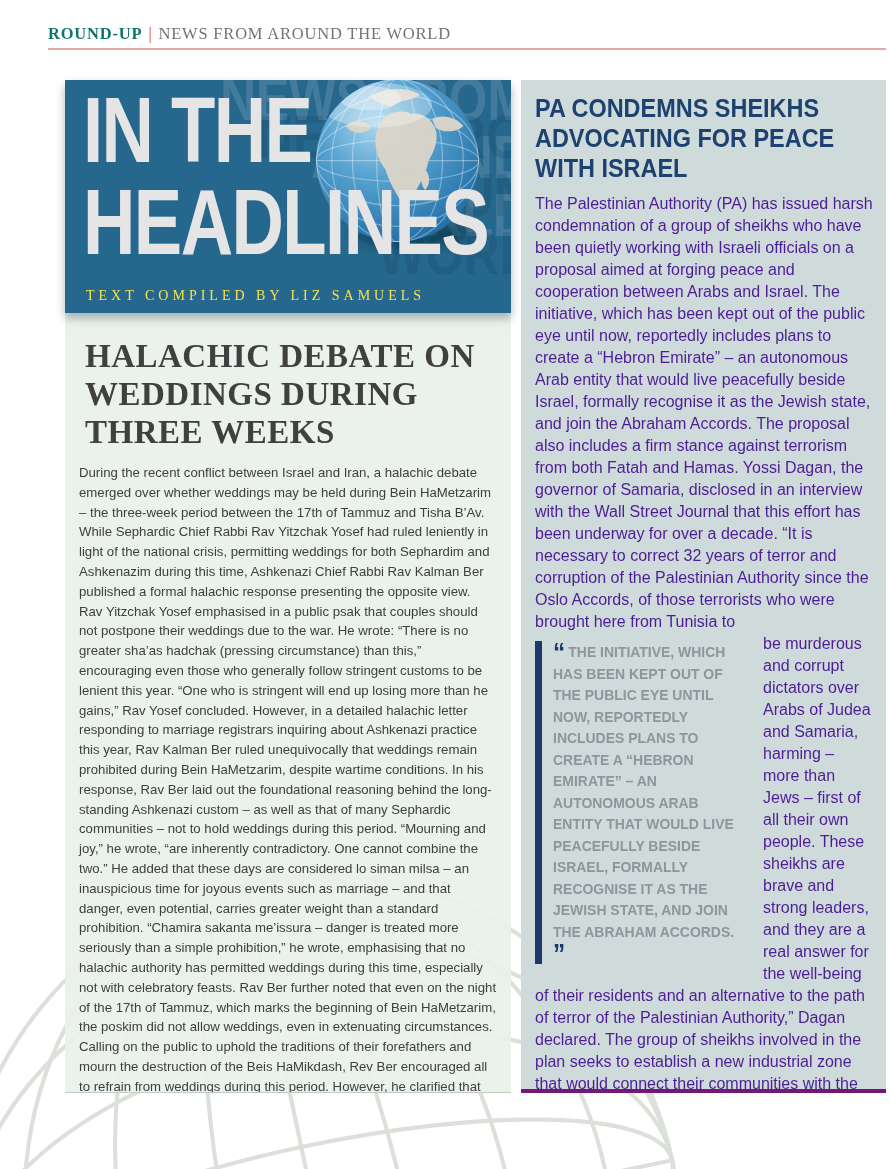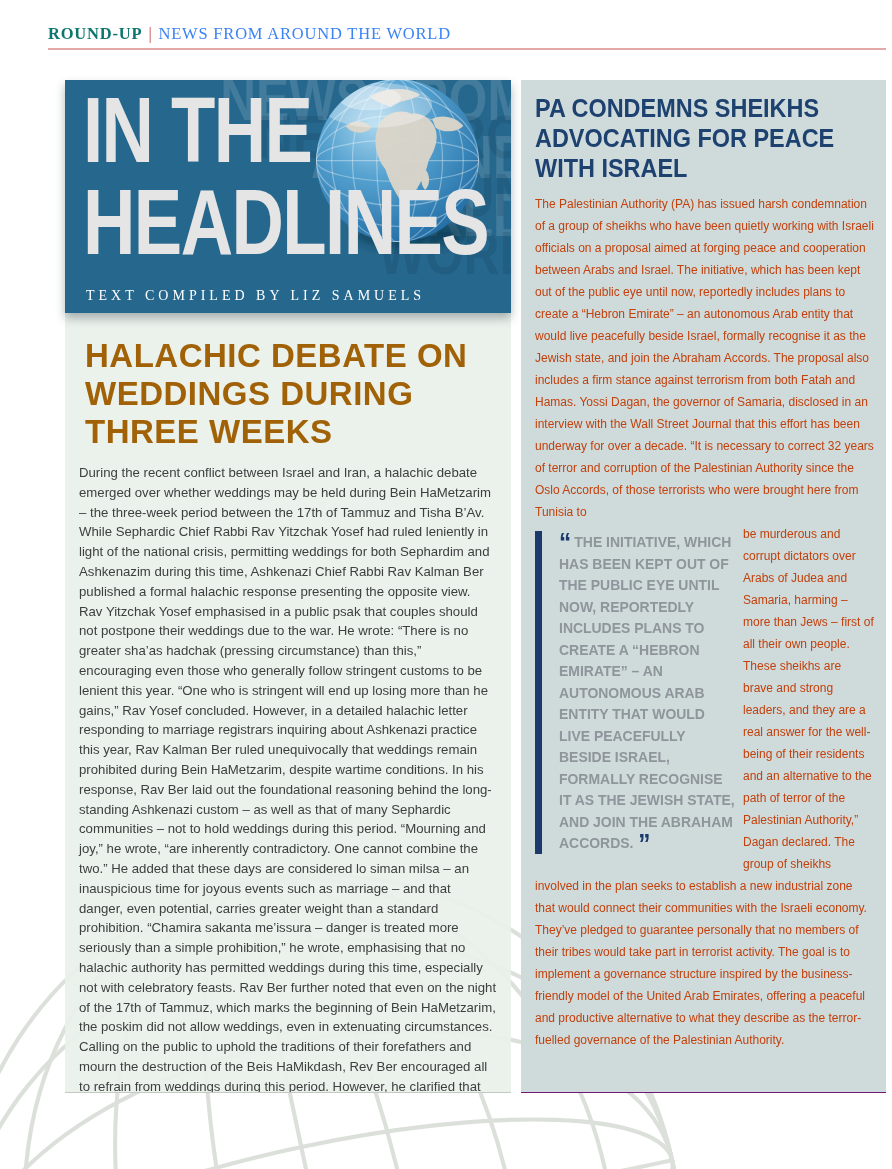--- a/index.html
+++ b/index.html
@@ -9,53 +9,53 @@
     background:#ffffff; overflow:hidden;
     font-family:"Liberation Sans", sans-serif;
   }
   
   .wm-globe { position:absolute; left:-70px; top:845px; width:780px; height:780px; z-index:0; opacity:.85; }
   
   .kicker { position:absolute; left:48px; top:24px; z-index:2;
     font-family:"Liberation Serif", serif; font-size:16.5px; letter-spacing:.8px; }
   .kicker-bold { color:#0f766e; font-weight:bold; }
   .kicker-sep { color:#c34a4f; padding:0 6px; font-weight:normal; }
-  .kicker-rest { color:#3b82f6; }
+  .kicker-rest { color:#737373; }
   .kicker-line { position:absolute; left:48px; top:48px; width:838px; height:2px; background:#e5a8a8; z-index:2; }
   
   .left-col { position:absolute; left:65px; top:80px; width:446px; height:1013px; z-index:2;
     display:flex; flex-direction:column; }
   .banner { position:relative; height:233px; background:#26688d; overflow:hidden; flex:0 0 auto;
     box-shadow:0 5px 9px rgba(30,50,60,.35); }
   .banner-wm { position:absolute; right:-18px; top:-10px; text-align:right;
     font-weight:800; font-size:62px; line-height:58px; color:rgba(255,255,255,.13);
     transform:scaleX(.8); transform-origin:right top; white-space:nowrap; }
   .banner-wm2 { position:absolute; right:-55px; top:28px; text-align:right;
     font-weight:800; font-size:62px; line-height:58px; color:rgba(5,35,65,.14);
     transform:scaleX(.8); transform-origin:right top; white-space:nowrap; }
   .banner-title { position:absolute; left:18px; top:4px; color:#e5e5e5; font-weight:800; }
   .banner-title .line { display:block; font-size:93px; line-height:92px; letter-spacing:-2px;
     transform:scaleX(.78); transform-origin:left top; white-space:nowrap; }
-  .banner-byline { position:absolute; left:21px; bottom:9px; color:#ffffff;
+  .banner-byline { position:absolute; left:21px; bottom:9px; color:#fde047;
     font-family:"Liberation Serif", serif; font-size:14px; letter-spacing:4px; }
   .globe { position:absolute; right:26px; top:-6px; width:175px; height:180px; }
   
   .left-article { flex:1 1 auto; background:rgba(233,240,233,.93); overflow:hidden;
     border-bottom:1px solid #c2cac1; padding:14px 14px 0 14px; }
-  .l-headline { font-family:Liberation Sans, sans-serif; font-weight:bold; color:#a16207;
+  .l-headline { font-family:Liberation Serif, serif; font-weight:bold; color:#404040;
     font-size:33px; line-height:38px; letter-spacing:.5px; margin:10px 10px 12px 6px; }
   .l-body { font-size:13.2px; line-height:19.8px; color:#3e4040; }
   
   .right-col { position:absolute; left:521px; top:80px; width:365px; height:1013px; z-index:2;
-    background:#cfdadb; border-bottom:1px solid #701a75; padding:13px 12px 0 14px; overflow:hidden; }
+    background:#cfdadb; border-bottom:4px solid #701a75; padding:13px 12px 0 14px; overflow:hidden; }
   .r-headline { font-weight:bold; color:#1d4270; font-size:26.5px; line-height:30px;
     width:113%; transform:scaleX(.885); transform-origin:left top; margin-bottom:10px; }
-  .r-body p { font-size:12px; line-height:22px; color:#c2410c; }
-  .pull-quote { float:left; width:200px; margin:8px 8px 4px 0;
-    border-left:7px solid #1b3a6b; padding-left:17px; }
+  .r-body p { font-size:16px; line-height:22px; color:#4c1d95; }
+  .pull-quote { float:left; width:200px; margin:8px 28px 4px 0;
+    border-left:7px solid #1b3a6b; padding-left:11px; }
   .pq-inner { font-weight:700; font-size:15.5px; line-height:21.5px; color:#8e959b;
     width:111%; transform:scaleX(.9); transform-origin:left top; }
   .pq-mark { color:#1b3a6b; font-size:27px; font-weight:800; line-height:0; vertical-align:-5px; letter-spacing:-2px; }
   
   .footer { position:absolute; left:48px; top:1120px; z-index:2;
     font-family:"Liberation Serif", serif; font-size:15px; color:#3b3b3b; }
   .footer .pageno { font-weight:bold; font-size:16px; color:#222; margin-right:16px; }
   .footer .mag { font-weight:bold; letter-spacing:1.2px; color:#3b3b3b; }
   .footer .sq { display:inline-block; width:9px; height:9px; background:#c1272d; margin:0 7px; }
   .footer .issue { color:#5c5c5c; letter-spacing:1.2px; }

